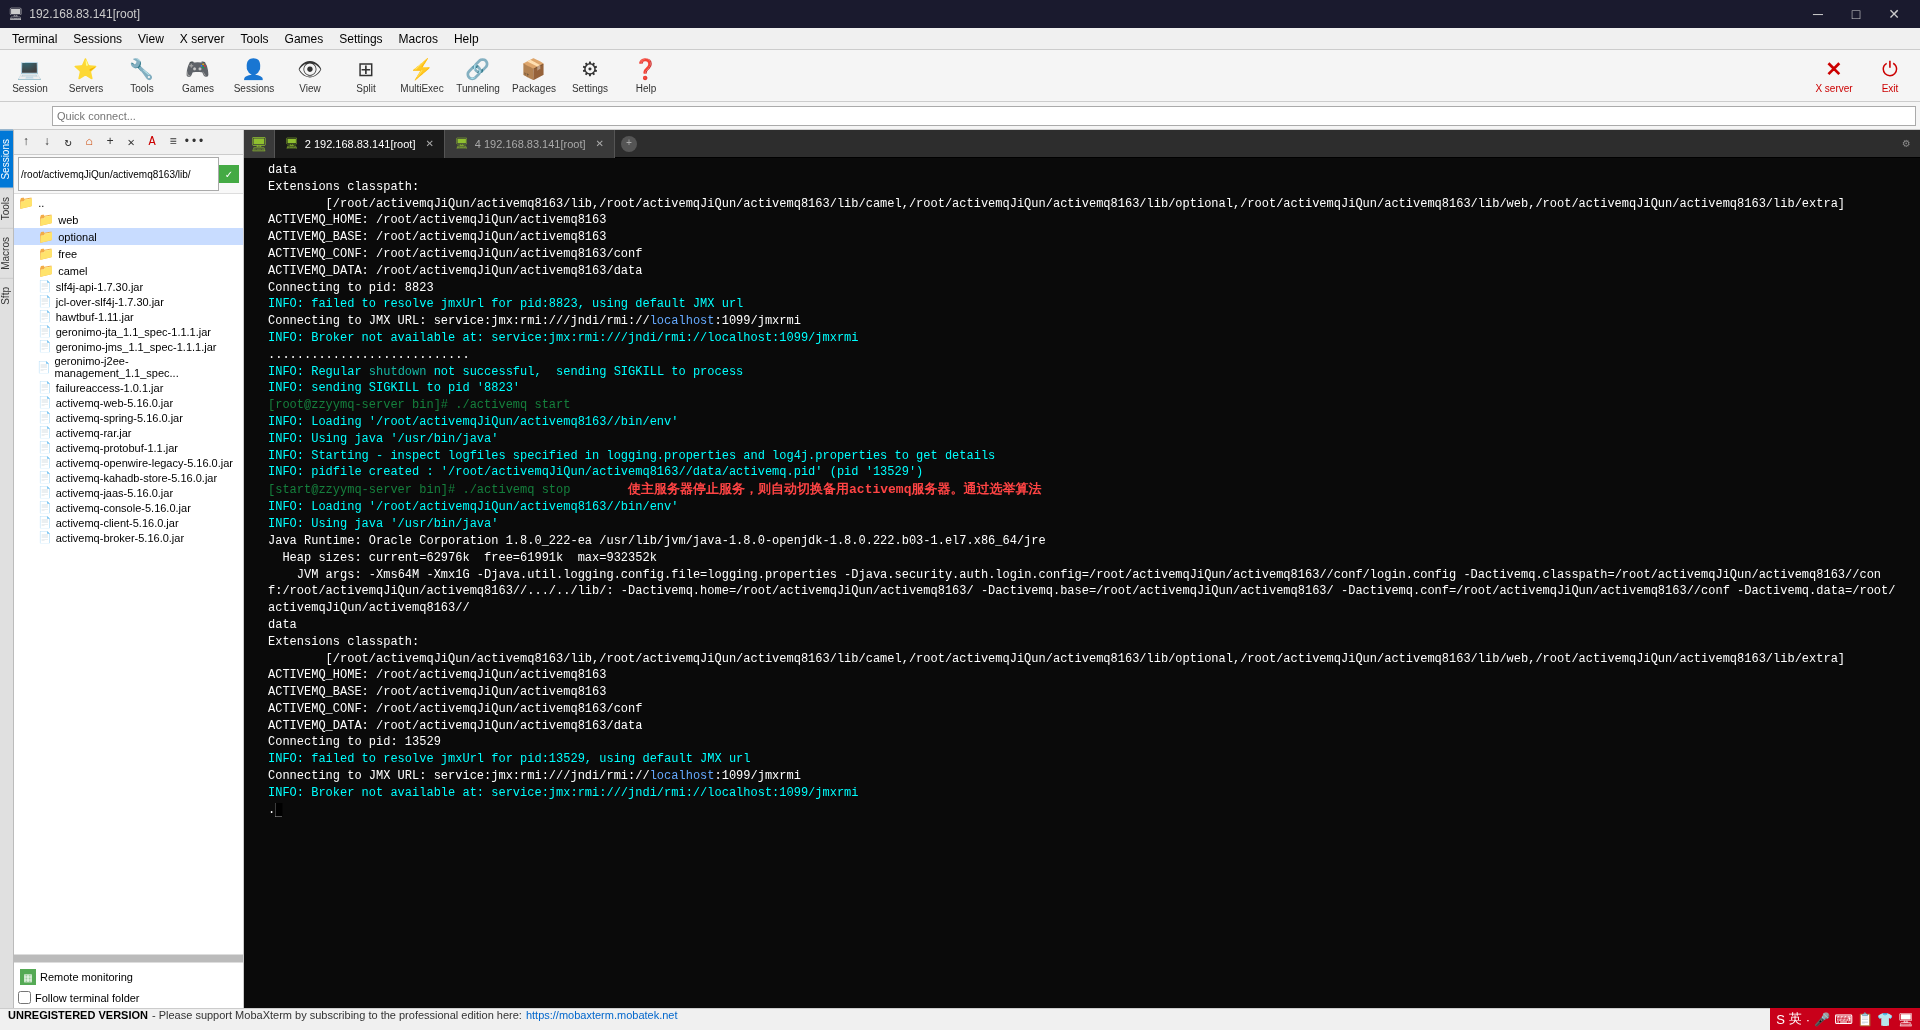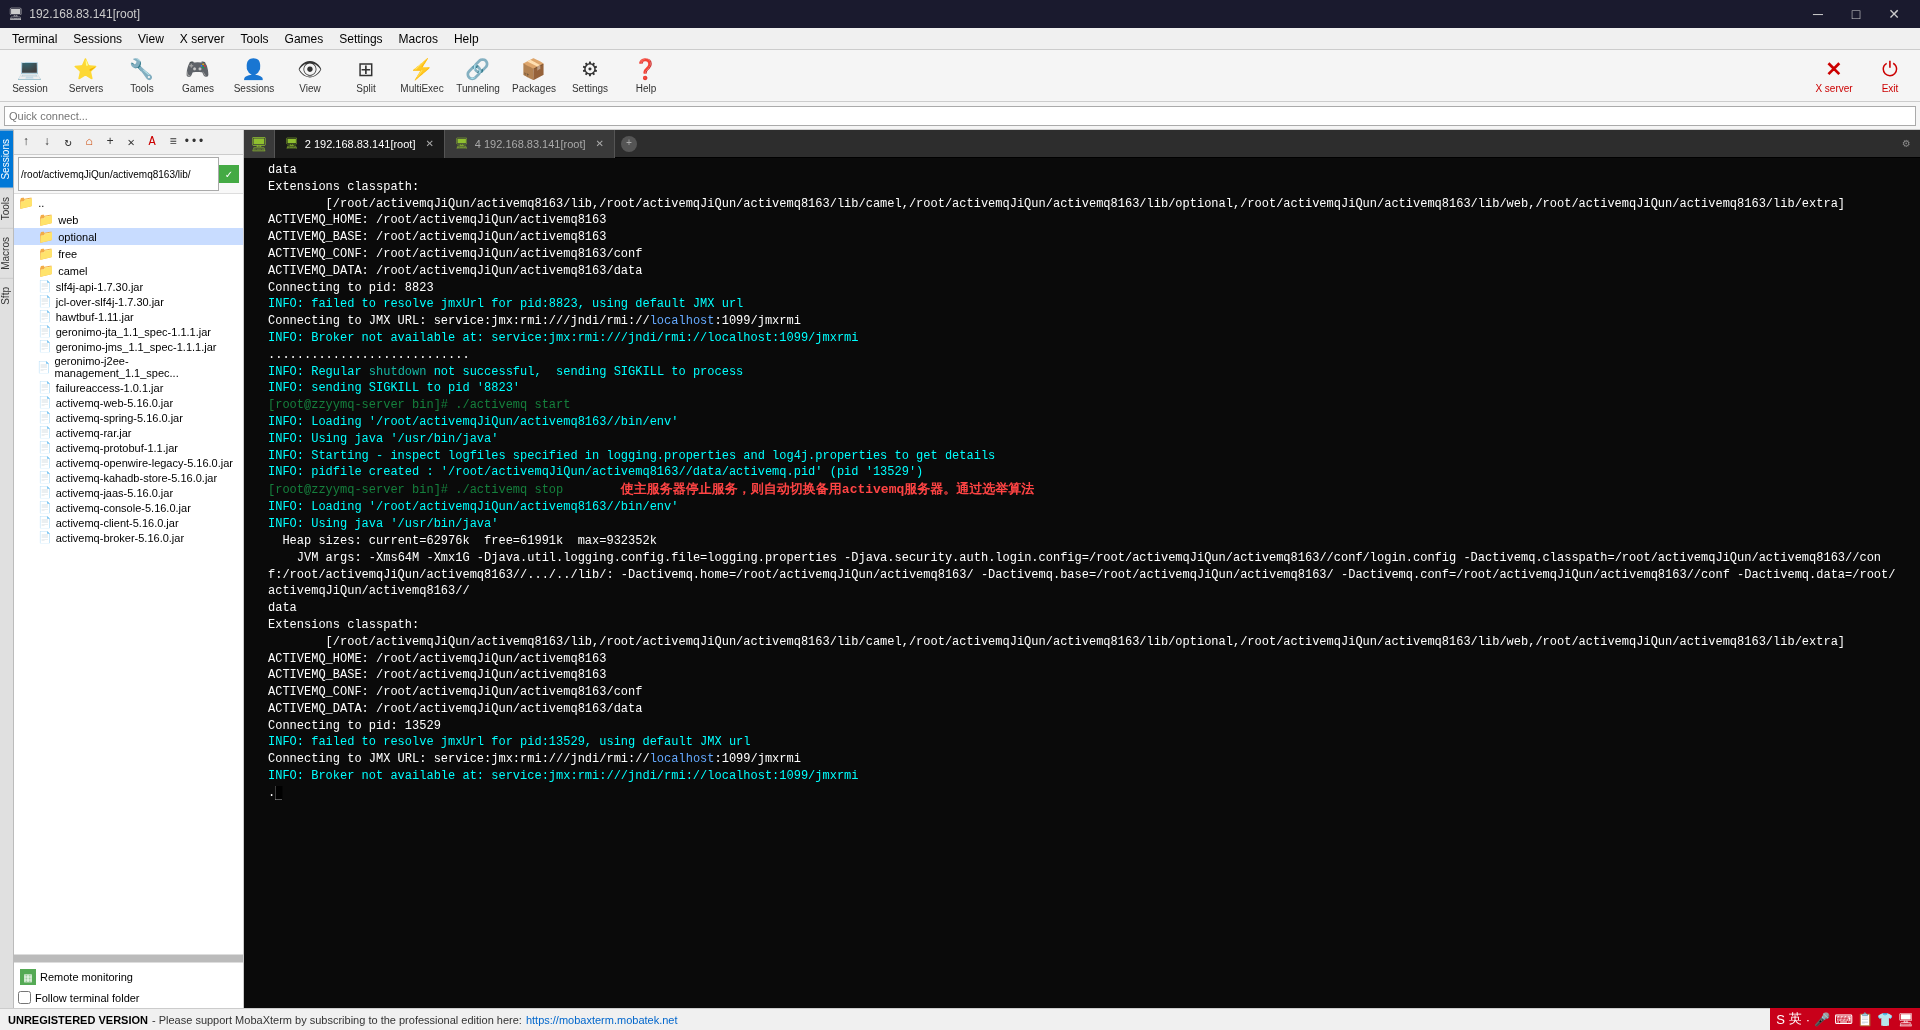--- a/index.html
+++ b/index.html
@@ -254,21 +254,20 @@
     .t-white { color: #ffffff; }
     .t-prompt { color: #15803d; }
     .t-stop-chinese { color: #ff4444; font-weight: bold; font-size: 13px; }
 
     
     #statusbar {
       height: 22px;
       background: #f0f0f0;
       border-top: 1px solid #ccc;
       display: flex;
-      align-items: center;
       padding: 0 8px;
       font-family: Arial, sans-serif;
       font-size: 11px;
       color: #333;
       gap: 4px;
     }
     .status-unreg { color: #000; font-weight: bold; }
     .status-link { color: #0066cc; cursor: pointer; }
 
     
@@ -372,21 +371,21 @@
       <span>X server</span>
     </div>
     <div class="toolbar-btn" style="color:#cc0000;">
       <span class="toolbar-icon" style="color:#cc0000;">⏻</span>
       <span>Exit</span>
     </div>
   </div>
 </div>
 
 <div id="quickconnect">
-  <input type="text" style="width: 200px;" placeholder="Quick connect...">
+  <input type="text" style="width: 200px; margin-left: 48px;" placeholder="Quick connect...">
 </div>
 
 <div id="main">
 
   <div id="left-sidebar">
 
     <div id="vtabs">
       <div class="vtab active">Sessions</div>
       <div class="vtab">Tools</div>
       <div class="vtab">Macros</div>
@@ -578,23 +577,24 @@
       <div class="t-line t-white">Connecting to JMX URL: service:jmx:rmi:///jndi/rmi://<span style="color:#66aaff;">localhost</span>:1099/jmxrmi</div>
       <div class="t-line"><span class="t-cyan">INFO: Broker not available at: service:jmx:rmi:///jndi/rmi://localhost:1099/jmxrmi</span></div>
       <div class="t-line t-white">............................</div>
       <div class="t-line"><span class="t-cyan">INFO: Regular </span><span class="t-red">shutdown</span><span class="t-cyan"> not successful,  sending SIGKILL to process</span></div>
       <div class="t-line"><span class="t-cyan">INFO: sending SIGKILL to pid '8823'</span></div>
       <div class="t-line"><span class="t-prompt">[root@zzyymq-server bin]# ./activemq start</span></div>
       <div class="t-line"><span class="t-cyan">INFO: Loading '/root/activemqJiQun/activemq8163//bin/env'</span></div>
       <div class="t-line"><span class="t-cyan">INFO: Using java '/usr/bin/java'</span></div>
       <div class="t-line"><span class="t-cyan">INFO: Starting - inspect logfiles specified in logging.properties and log4j.properties to get details</span></div>
       <div class="t-line"><span class="t-cyan">INFO: pidfile created : '/root/activemqJiQun/activemq8163//data/activemq.pid' (pid '13529')</span></div>
-      <div class="t-line"><span class="t-prompt">[root@zzyymq-server bin]# ./activemq stop</span>        <span class="t-stop-chinese">使主服务器停止服务，则自动切换备用activemq服务器。通过选举算法</span></div>
+      <div class="t-line"><span class="t-prompt">[start@zzyymq-server bin]# ./activemq stop</span>        <span class="t-stop-chinese">使主服务器停止服务，则自动切换备用activemq服务器。通过选举算法</span></div>
       <div class="t-line"><span class="t-cyan">INFO: Loading '/root/activemqJiQun/activemq8163//bin/env'</span></div>
       <div class="t-line"><span class="t-cyan">INFO: Using java '/usr/bin/java'</span></div>
+      <div class="t-line t-white">Java Runtime: Oracle Corporation 1.8.0_222-ea /usr/lib/jvm/java-1.8.0-openjdk-1.8.0.222.b03-1.el7.x86_64/jre</div>
       <div class="t-line t-white">  Heap sizes: current=62976k  free=61991k  max=932352k</div>
       <div class="t-line t-white">    JVM args: -Xms64M -Xmx1G -Djava.util.logging.config.file=logging.properties -Djava.security.auth.login.config=/root/activemqJiQun/activemq8163//conf/login.config -Dactivemq.classpath=/root/activemqJiQun/activemq8163//conf:/root/activemqJiQun/activemq8163//.../../lib/: -Dactivemq.home=/root/activemqJiQun/activemq8163/ -Dactivemq.base=/root/activemqJiQun/activemq8163/ -Dactivemq.conf=/root/activemqJiQun/activemq8163//conf -Dactivemq.data=/root/activemqJiQun/activemq8163//</div>
       <div class="t-line t-white">data</div>
       <div class="t-line t-white">Extensions classpath:</div>
       <div class="t-line t-white">	[/root/activemqJiQun/activemq8163/lib,/root/activemqJiQun/activemq8163/lib/camel,/root/activemqJiQun/activemq8163/lib/optional,/root/activemqJiQun/activemq8163/lib/web,/root/activemqJiQun/activemq8163/lib/extra]</div>
       <div class="t-line t-white">ACTIVEMQ_HOME: /root/activemqJiQun/activemq8163</div>
       <div class="t-line t-white">ACTIVEMQ_BASE: /root/activemqJiQun/activemq8163</div>
       <div class="t-line t-white">ACTIVEMQ_CONF: /root/activemqJiQun/activemq8163/conf</div>
       <div class="t-line t-white">ACTIVEMQ_DATA: /root/activemqJiQun/activemq8163/data</div>
       <div class="t-line t-white">Connecting to pid: 13529</div>

